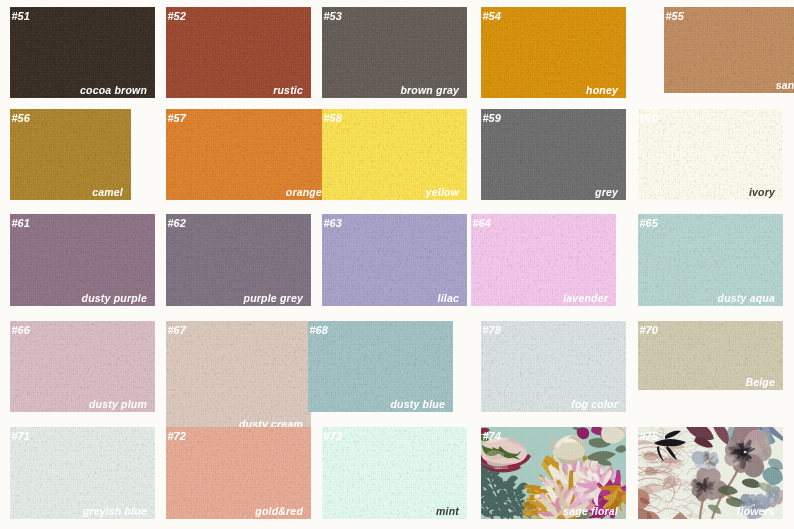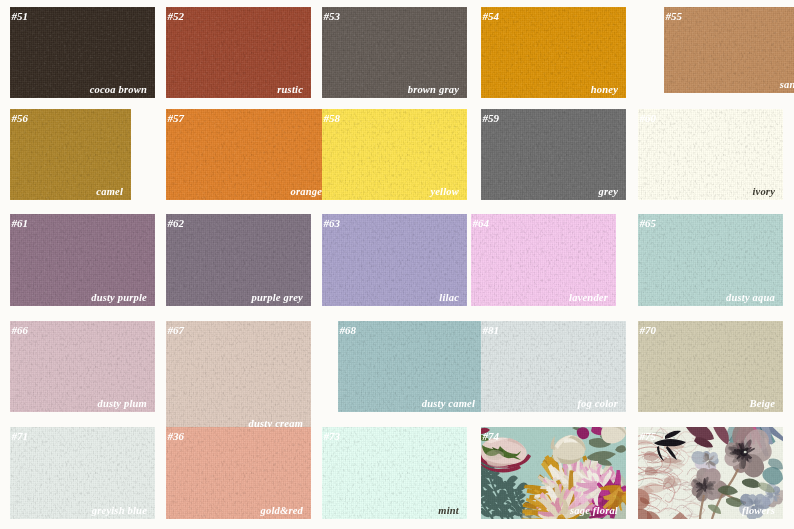--- a/index.html
+++ b/index.html
@@ -15,21 +15,21 @@
       repeating-linear-gradient(90deg, rgba(255,255,255,.026) 0 1px, rgba(0,0,0,.022) 1px 2px),
       repeating-linear-gradient(0deg,  rgba(255,255,255,.022) 0 1px, rgba(0,0,0,.018) 1px 2px);
   }
   .tx{position:absolute;inset:-6px;pointer-events:none;}
   .pat{position:absolute;inset:0;width:100%;height:100%;display:block;}
   .txD{filter:url(#fD);opacity:.40;}
   .txL{filter:url(#fL);opacity:.30;}
 
   .code,.label{
     position:absolute;
-    font-family:Liberation Serif, serif;
+    font-family:Liberation Sans, sans-serif;
     font-weight:700;font-style:italic;
     white-space:pre;color:#fff;-webkit-font-smoothing:antialiased;will-change:opacity;
     line-height:1;
   }
   .code{left:1.5px;top:3.6px;font-size:11px;}
   .label{right:8px;bottom:2.8px;font-size:10.5px;letter-spacing:.2px;}
   .soft{opacity:.12;}
   .weave.soft{opacity:.45;}
   .dark{color:#3c3a30;}
 </style>
@@ -179,58 +179,58 @@
     <span class="label">dusty plum</span>
   </div>
   <div class="swatch" style="left:166px;top:321px;width:145px;height:111px">
     <div class="fill" style="background: rgb(221, 202, 189);"></div>
     <div class="weave"></div>
     <div class="tx txD"></div>
     <div class="tx txL"></div>
     <span class="code">#67</span>
     <span class="label">dusty cream</span>
   </div>
-  <div class="swatch" style="left:338px;top:321px;width:145px;height:91px">
+  <div class="swatch" style="left:308px;top:321px;width:145px;height:91px">
     <div class="fill" style="background: rgb(161, 195, 197);"></div>
     <div class="weave"></div>
     <div class="tx txD"></div>
     <div class="tx txL"></div>
     <span class="code">#68</span>
-    <span class="label">dusty camel</span>
+    <span class="label">dusty blue</span>
   </div>
   <div class="swatch" style="left:481px;top:321px;width:145px;height:91px">
     <div class="fill" style="background: rgb(220, 227, 227);"></div>
     <div class="weave"></div>
     <div class="tx txD"></div>
     <div class="tx txL"></div>
-    <span class="code">#81</span>
+    <span class="code">#78</span>
     <span class="label">fog color</span>
   </div>
-  <div class="swatch" style="left:638px;top:321px;width:145px;height:91px">
+  <div class="swatch" style="left:638px;top:321px;width:145px;height:69px">
     <div class="fill" style="background: rgb(209, 203, 175);"></div>
     <div class="weave"></div>
     <div class="tx txD"></div>
     <div class="tx txL"></div>
     <span class="code">#70</span>
     <span class="label">Beige</span>
   </div>
   <div class="swatch" style="left:10px;top:427px;width:145px;height:92px">
     <div class="fill" style="background: rgb(230, 237, 233);"></div>
     <div class="weave"></div>
     <div class="tx txD"></div>
     <div class="tx txL"></div>
     <span class="code">#71</span>
     <span class="label">greyish blue</span>
   </div>
   <div class="swatch" style="left:166px;top:427px;width:145px;height:92px">
     <div class="fill" style="background: rgb(234, 171, 149);"></div>
     <div class="weave"></div>
     <div class="tx txD"></div>
     <div class="tx txL"></div>
-    <span class="code">#36</span>
+    <span class="code">#72</span>
     <span class="label">gold&amp;red</span>
   </div>
   <div class="swatch" style="left:322px;top:427px;width:145px;height:92px">
     <div class="fill" style="background: rgb(227, 253, 243);"></div>
     <div class="weave"></div>
     <div class="tx txD"></div>
     <div class="tx txL"></div>
     <span class="code">#73</span>
     <span class="label dark">mint</span>
   </div>

